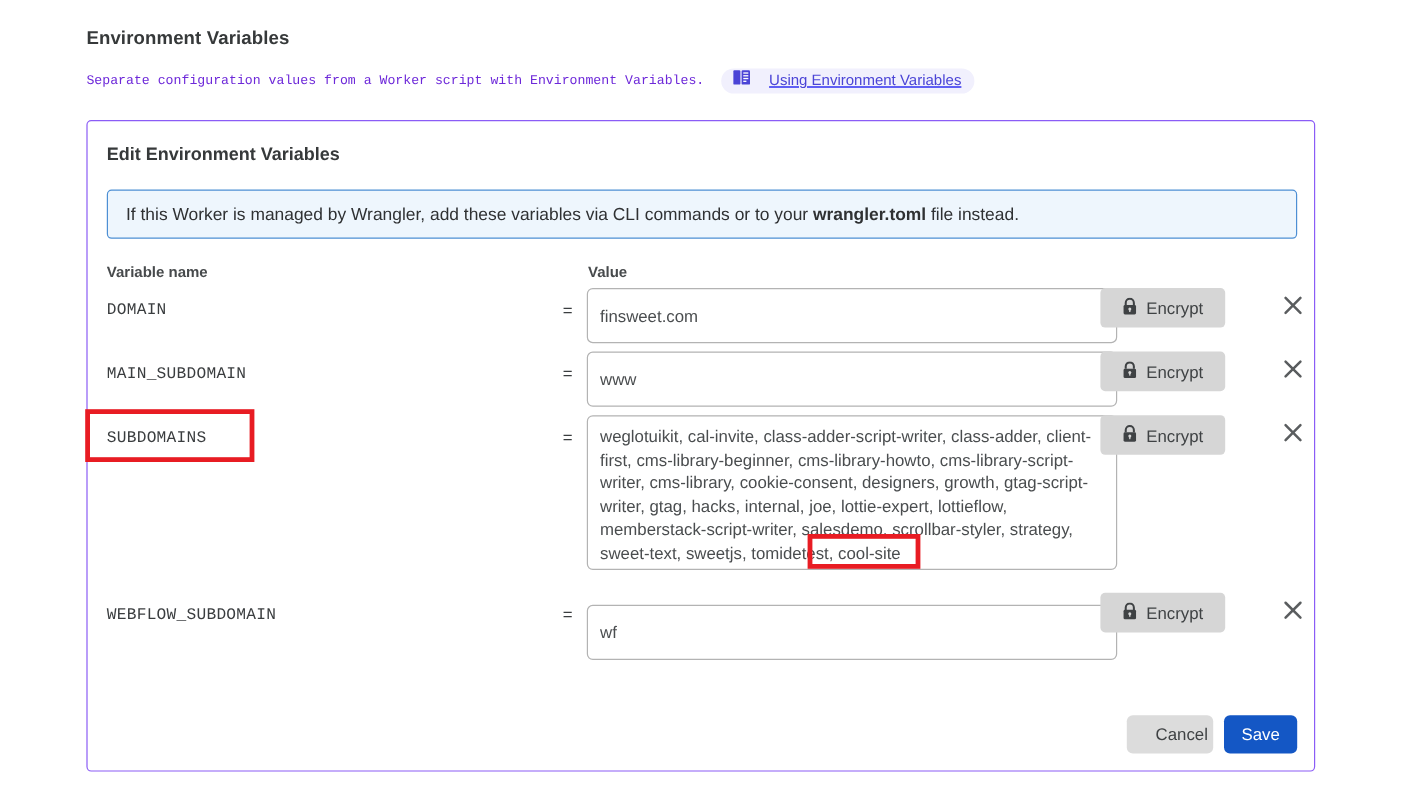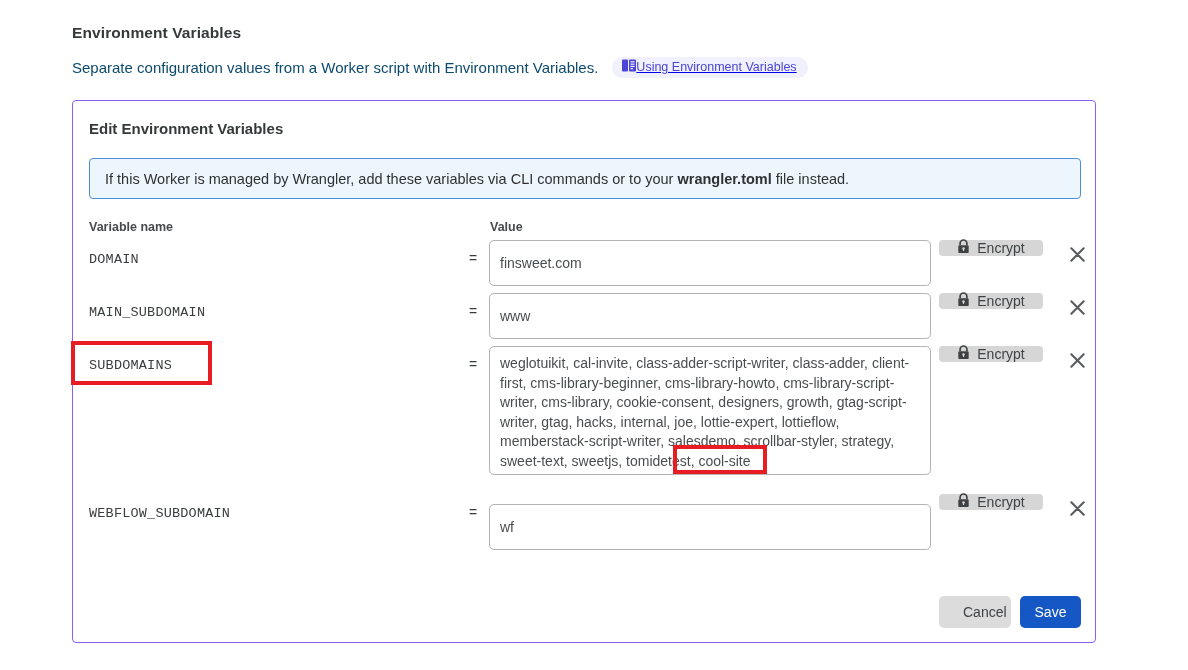--- a/index.html
+++ b/index.html
@@ -34,28 +34,29 @@
   }
   .section-desc-row {
     position: absolute;
     left: 72px;
     top: 57px;
     display: flex;
     align-items: center;
     gap: 14px;
   }
   .section-desc {
-    font-size: 15px;
-    color: #0c4a6e;
+    font-size: 11px;
+    color: #6d28d9;
     line-height: 20px;
+    font-family: Liberation Mono, monospace;
   }
   .doc-pill {
     display: inline-flex;
     align-items: center;
-    gap: 0;
+    gap: 16px;
     background: #f1f0fd;
     border-radius: 12px;
     padding: 3px 11px 4px 10px;
     height: 21px;
     box-sizing: border-box;
   }
   .doc-pill-label {
     font-size: 12.5px;
     color: #4b44d6;
     line-height: 14px;
@@ -164,23 +165,23 @@
     color: #4a4d4f;
     line-height: 19.5px;
     padding: 7px 10px 8px 10px;
     resize: none;
     outline: none;
     overflow: hidden;
   }
 
   .encrypt-btn {
     position: absolute;
-    left: 866px;
+    left: 844px;
     width: 104px;
-    height: 16px;
+    height: 33px;
     box-sizing: border-box;
     border: none;
     border-radius: 4px;
     background: #d6d6d6;
     display: inline-flex;
     align-items: center;
     justify-content: center;
     gap: 7px;
     cursor: pointer;
     padding: 0;

